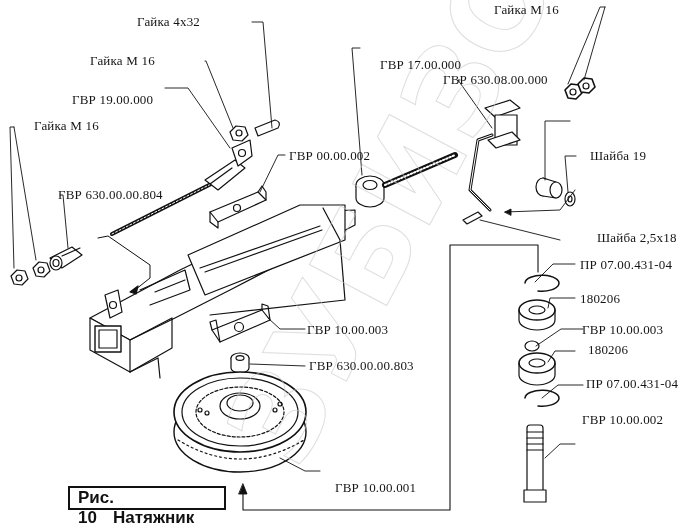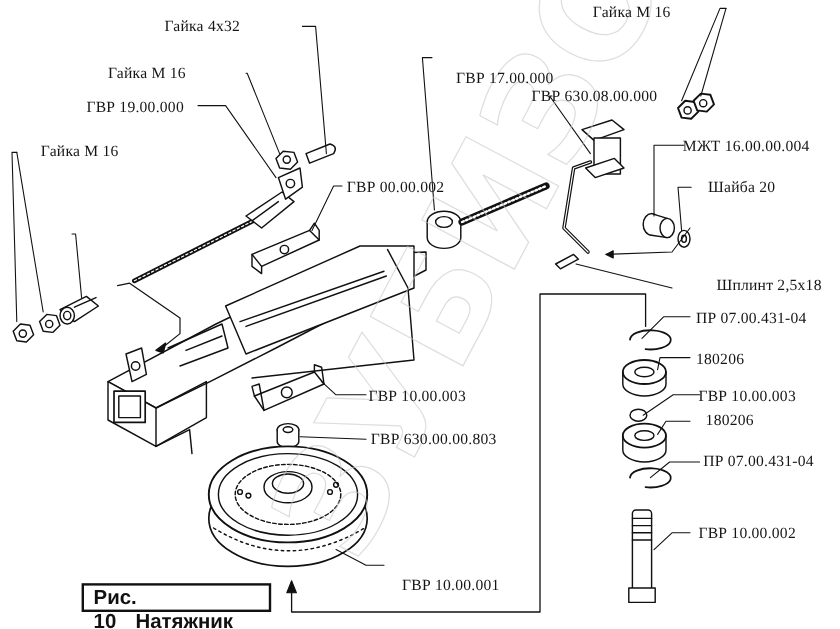--- a/index.html
+++ b/index.html
@@ -187,35 +187,35 @@
 
     <polyline points="575,190 560,210 505,212"></polyline>
     <polygon points="505,212 511,209 511,215" fill="#111"></polygon>
   </g>
 </svg>
 
 <div class="wm">ЗУБИЗОН</div>
 
 <div class="lbl" style="left:137px;top:15px">Гайка 4х32</div>
 <div class="lbl" style="left:90px;top:54px">Гайка М 16</div>
-<div class="lbl" style="left:72px;top:82px">ГВР 19.00.000</div>
+<div class="lbl" style="left:72px;top:93px">ГВР 19.00.000</div>
 <div class="lbl" style="left:34px;top:119px">Гайка М 16</div>
+<div class="lbl" style="left:58px;top:188px">ГВР 630.00.00.804</div>
 <div class="lbl" style="left:289px;top:149px">ГВР 00.00.002</div>
 <div class="lbl" style="left:380px;top:58px">ГВР 17.00.000</div>
 <div class="lbl" style="left:494px;top:3px">Гайка М 16</div>
 <div class="lbl" style="left:443px;top:73px">ГВР 630.08.00.000</div>
-<div class="lbl" style="left:569px;top:115px">МЖТ 16.00.00.004</div>
-<div class="lbl" style="left:590px;top:149px">Шайба 20</div>
-<div class="lbl" style="left:597px;top:231px">Шплинт 2,5х18</div>
+<div class="lbl" style="left:590px;top:149px">Шайба 19</div>
+<div class="lbl" style="left:597px;top:231px">Шайба 2,5х18</div>
 <div class="lbl" style="left:580px;top:258px">ПР 07.00.431-04</div>
 <div class="lbl" style="left:580px;top:292px">180206</div>
 <div class="lbl" style="left:582px;top:323px">ГВР 10.00.003</div>
 <div class="lbl" style="left:588px;top:343px">180206</div>
 <div class="lbl" style="left:586px;top:377px">ПР 07.00.431-04</div>
-<div class="lbl" style="left:582px;top:437px">ГВР 10.00.002</div>
+<div class="lbl" style="left:582px;top:413px">ГВР 10.00.002</div>
 <div class="lbl" style="left:307px;top:323px">ГВР 10.00.003</div>
 <div class="lbl" style="left:309px;top:359px">ГВР 630.00.00.803</div>
 <div class="lbl" style="left:335px;top:481px">ГВР 10.00.001</div>
 
 <div class="caption">
   <span>Рис. 10</span><span>Натяжник</span>
 </div>
 
 </div>
 

